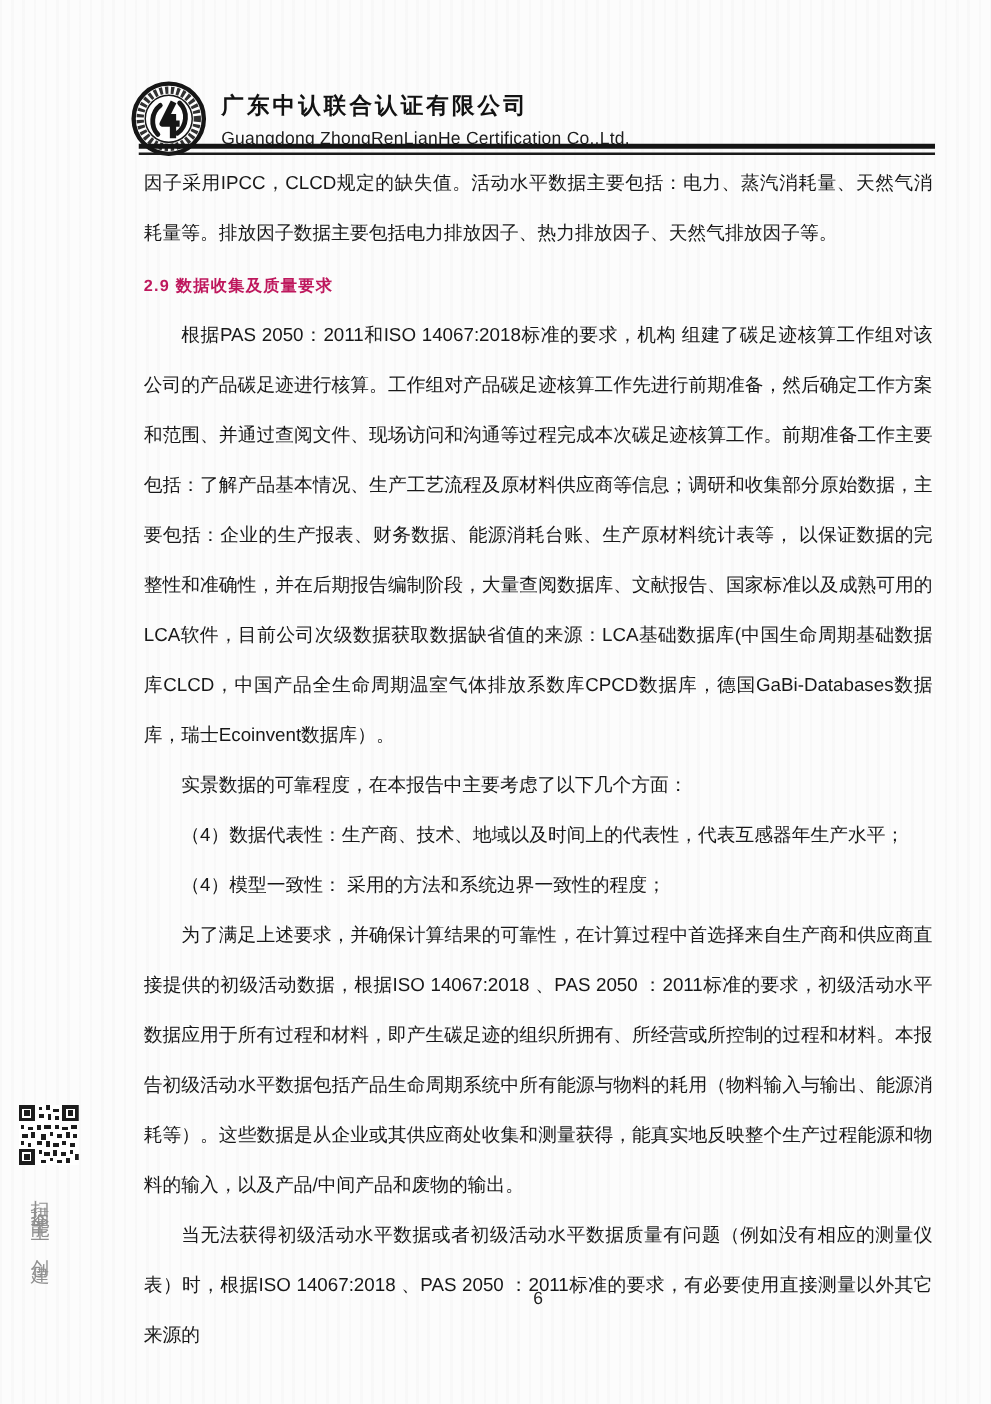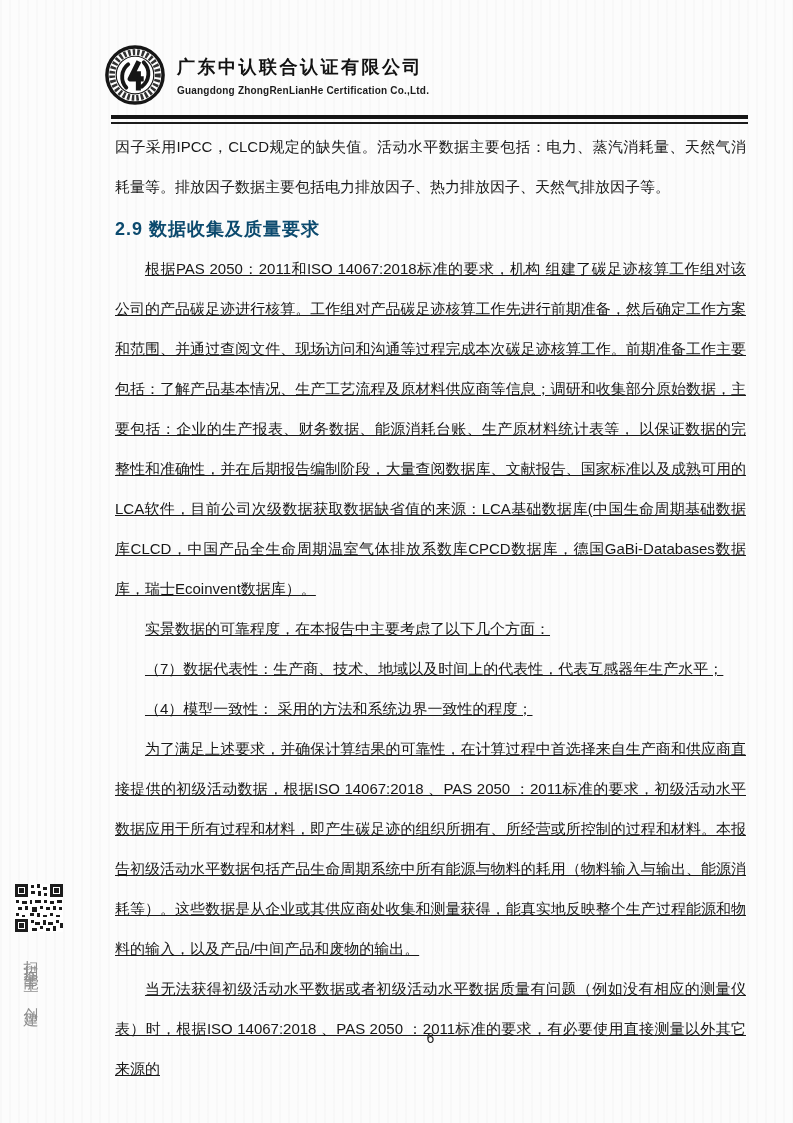--- a/index.html
+++ b/index.html
@@ -7,47 +7,47 @@
     width:793px;height:1123px;position:relative;overflow:hidden;
     background:
       repeating-linear-gradient(90deg, rgba(0,0,0,0.015) 0 2px, rgba(0,0,0,0) 2px 9px),
       #fcfcfc;
     font-family:"Liberation Sans", sans-serif;
     color:#141414;
   }
 
   
   .letterhead{
-    position:absolute;left:104px;top:44px;
+    position:absolute;left:104px;top:64px;
     display:flex;align-items:center;gap:11px;
   }
   .logo-wrap{width:62px;height:62px;flex:0 0 auto;}
   .company-names{display:flex;flex-direction:column;justify-content:center;}
   .company-cn{
     font-size:18px;font-weight:bold;letter-spacing:2.5px;color:#121212;
   }
   .company-en{
-    font-size:10px;font-weight:bold;color:#1c1c1c;margin-top:6px;letter-spacing:0.2px;
+    font-size:14px;font-weight:normal;color:#1c1c1c;margin-top:6px;letter-spacing:0.2px;
   }
   .header-rule{
     position:absolute;left:111px;top:115px;width:637px;height:3px;
     border-top:4px solid #151515;border-bottom:2px solid #1b1b1b;
   }
 
   
   .doc-body{
     position:absolute;left:115px;top:127px;width:631px;
     font-size:15px;line-height:40px;text-align:justify;
     color:#181818;
   }
   .doc-body p{margin:0;}
-  .indent{text-indent:2em;text-decoration:underline;}
+  .indent{text-indent:2em;}
   .section-heading{
-    font-size:18px;font-weight:bold;letter-spacing:1px;
-    margin:5px 0 3px 0;line-height:34px;color:#0c4a6e;
+    font-size:13px;font-weight:bold;letter-spacing:1px;
+    margin:5px 0 3px 0;line-height:34px;color:#be185d;
   }
 
   
   .page-footer{
     position:absolute;left:115px;top:1030px;width:631px;
     text-align:center;font-size:14px;color:#222;
   }
 
   
   .qr{position:absolute;left:15px;top:884px;width:48px;height:48px;}
@@ -82,21 +82,21 @@
 
 <main class="doc-body">
   <p>因子采用IPCC，CLCD规定的缺失值。活动水平数据主要包括：电力、蒸汽消耗量、天然气消耗量等。排放因子数据主要包括电力排放因子、热力排放因子、天然气排放因子等。</p>
 
   <h2 class="section-heading">2.9 数据收集及质量要求</h2>
 
   <p class="indent">根据PAS 2050：2011和ISO 14067:2018标准的要求，机构 组建了碳足迹核算工作组对该公司的产品碳足迹进行核算。工作组对产品碳足迹核算工作先进行前期准备，然后确定工作方案和范围、并通过查阅文件、现场访问和沟通等过程完成本次碳足迹核算工作。前期准备工作主要包括：了解产品基本情况、生产工艺流程及原材料供应商等信息；调研和收集部分原始数据，主要包括：企业的生产报表、财务数据、能源消耗台账、生产原材料统计表等， 以保证数据的完整性和准确性，并在后期报告编制阶段，大量查阅数据库、文献报告、国家标准以及成熟可用的LCA软件，目前公司次级数据获取数据缺省值的来源：LCA基础数据库(中国生命周期基础数据库CLCD，中国产品全生命周期温室气体排放系数库CPCD数据库，德国GaBi-Databases数据库，瑞士Ecoinvent数据库）。</p>
 
   <p class="indent">实景数据的可靠程度，在本报告中主要考虑了以下几个方面：</p>
 
-  <p class="indent">（7）数据代表性：生产商、技术、地域以及时间上的代表性，代表互感器年生产水平；</p>
+  <p class="indent">（4）数据代表性：生产商、技术、地域以及时间上的代表性，代表互感器年生产水平；</p>
   <p class="indent">（4）模型一致性： 采用的方法和系统边界一致性的程度；</p>
 
   <p class="indent">为了满足上述要求，并确保计算结果的可靠性，在计算过程中首选择来自生产商和供应商直接提供的初级活动数据，根据ISO 14067:2018 、PAS 2050 ：2011标准的要求，初级活动水平数据应用于所有过程和材料，即产生碳足迹的组织所拥有、所经营或所控制的过程和材料。本报告初级活动水平数据包括产品生命周期系统中所有能源与物料的耗用（物料输入与输出、能源消耗等）。这些数据是从企业或其供应商处收集和测量获得，能真实地反映整个生产过程能源和物料的输入，以及产品/中间产品和废物的输出。</p>
 
   <p class="indent">当无法获得初级活动水平数据或者初级活动水平数据质量有问题（例如没有相应的测量仪表）时，根据ISO 14067:2018 、PAS 2050 ：2011标准的要求，有必要使用直接测量以外其它来源的</p>
 </main>
 
 <footer class="page-footer">
   <span>6</span>
 </footer>

